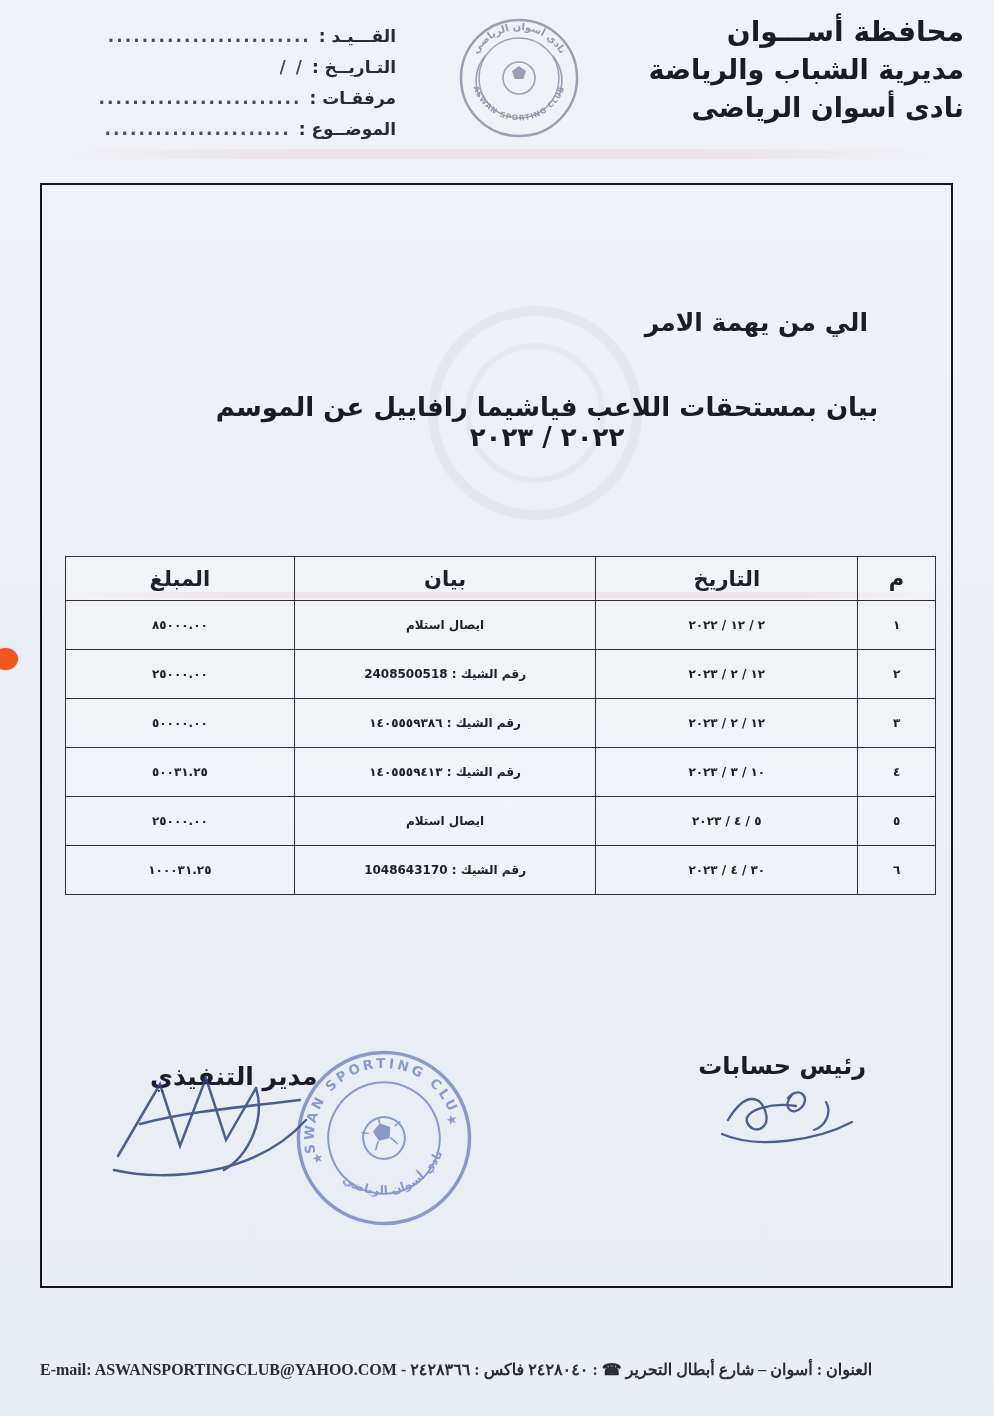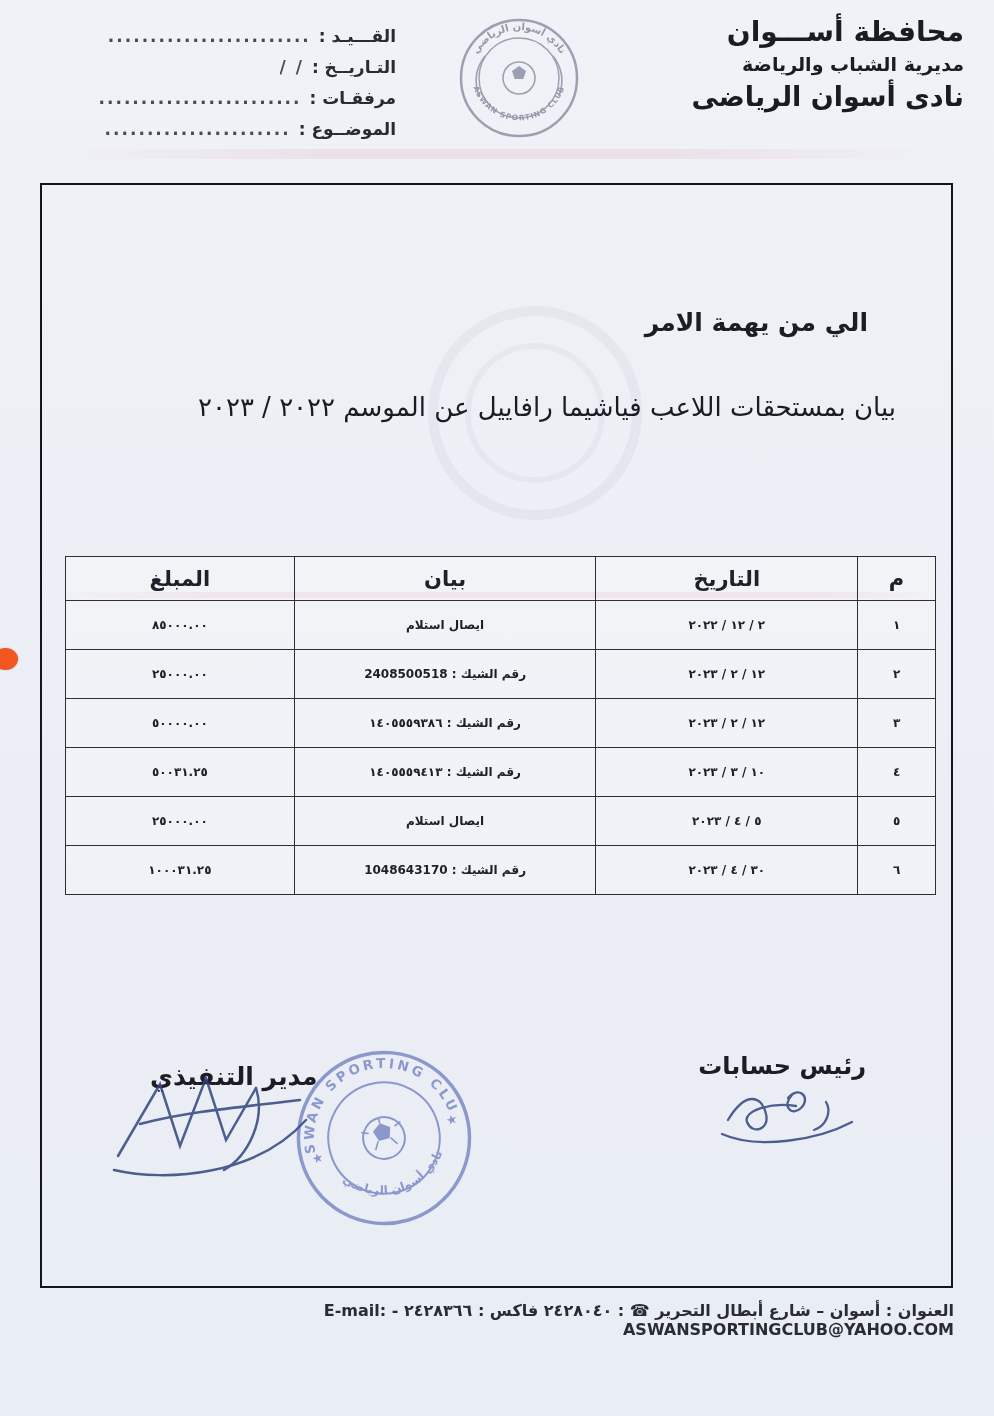--- a/index.html
+++ b/index.html
@@ -15,21 +15,21 @@
     position:relative;width:994px;height:1416px;margin:0 auto;
     background:linear-gradient(180deg,#f0f2f7 0%,#ecEFf5 40%,#e9edf4 100%);
     background-color:var(--paper);
     color:var(--ink);overflow:hidden;
   }
 
   
   .org{position:absolute;top:12px;right:30px;text-align:right;direction:rtl;
        font-weight:700;color:#1b1b24;}
   .org .l1{font-size:28px;line-height:1.4;}
-  .org .l2{font-size:19px;line-height:1.4;margin-left:32px;}
+  .org .l2{font-size:27px;line-height:1.4;margin-left:32px;}
   .org .l3{font-size:27px;line-height:1.4;}
 
   .logo{position:absolute;top:16px;left:457px;width:124px;height:124px;opacity:.8;}
 
   .reg-fields{position:absolute;top:26px;left:28px;width:368px;direction:rtl;
               font-weight:700;font-size:17px;color:#2a2a33;}
   .reg-fields .fld{display:flex;align-items:baseline;gap:8px;margin-bottom:11px;}
   .reg-fields .fl{white-space:nowrap;}
   .reg-fields .fv{letter-spacing:2px;color:#4a4a55;white-space:nowrap;overflow:hidden;}
 
@@ -47,21 +47,21 @@
   .watermark-inner{position:absolute;left:465px;top:343px;width:140px;height:140px;
                    border:6px solid rgba(108,120,158,.06);border-radius:50%;}
 
   
   .frame{position:absolute;left:40px;top:183px;width:913px;height:1105px;
          border:2.5px solid #15151d;}
 
   .salutation{position:absolute;top:308px;right:126px;direction:rtl;
               font-weight:700;font-size:25px;color:#1d1d26;}
   .subject{position:absolute;top:392px;left:185px;right:85px;text-align:center;
-           direction:rtl;font-weight:400;font-size:26px;color:#1b1b24;}
+           direction:rtl;font-weight:700;font-size:26px;color:#1b1b24;}
 
   
   table.dues{position:absolute;left:65px;top:556px;width:871px;border-collapse:collapse;
              direction:rtl;background:rgba(255,255,255,.25);}
   table.dues th,table.dues td{border:1.7px solid #2e2e38;font-weight:700;
              text-align:center;vertical-align:middle;color:#20202a;}
   table.dues th{height:44px;font-size:21px;}
   table.dues td{height:49px;font-size:12px;}
   col.c-no{width:78px;} col.c-date{width:262px;} col.c-stm{width:302px;} col.c-amt{width:229px;}
 
@@ -69,22 +69,22 @@
   .sig-title-right{position:absolute;top:1052px;right:128px;direction:rtl;
                    font-weight:700;font-size:24px;color:#1c1c25;z-index:1;}
   .sig-title-left{position:absolute;top:1062px;left:150px;direction:rtl;
                   font-weight:700;font-size:25px;color:#1c1c25;z-index:1;}
   .sig-right-svg{position:absolute;top:1072px;left:700px;z-index:2;}
   .sig-left-svg{position:absolute;top:1058px;left:104px;z-index:2;}
   .stamp{position:absolute;top:1046px;left:292px;width:184px;height:184px;
          transform:rotate(-16deg);opacity:.55;z-index:2;}
 
   
-  .footer{position:absolute;top:1301px;left:40px;right:40px;text-align:right;
-          direction:rtl;font-weight:700;font-size:16px;color:#2b2b34;}
+  .footer{position:absolute;top:1360px;left:40px;right:40px;text-align:left;
+          direction:rtl;font-weight:700;font-size:16px;color:#2b2b34;font-family:Liberation Serif, serif;}
 </style>
 </head>
 <body>
 
 <div class="page">
 
   <div class="org">
     <div class="l1">محافظة أســـوان</div>
     <div class="l2">مديرية الشباب والرياضة</div>
     <div class="l3">نادى أسوان الرياضى</div>

